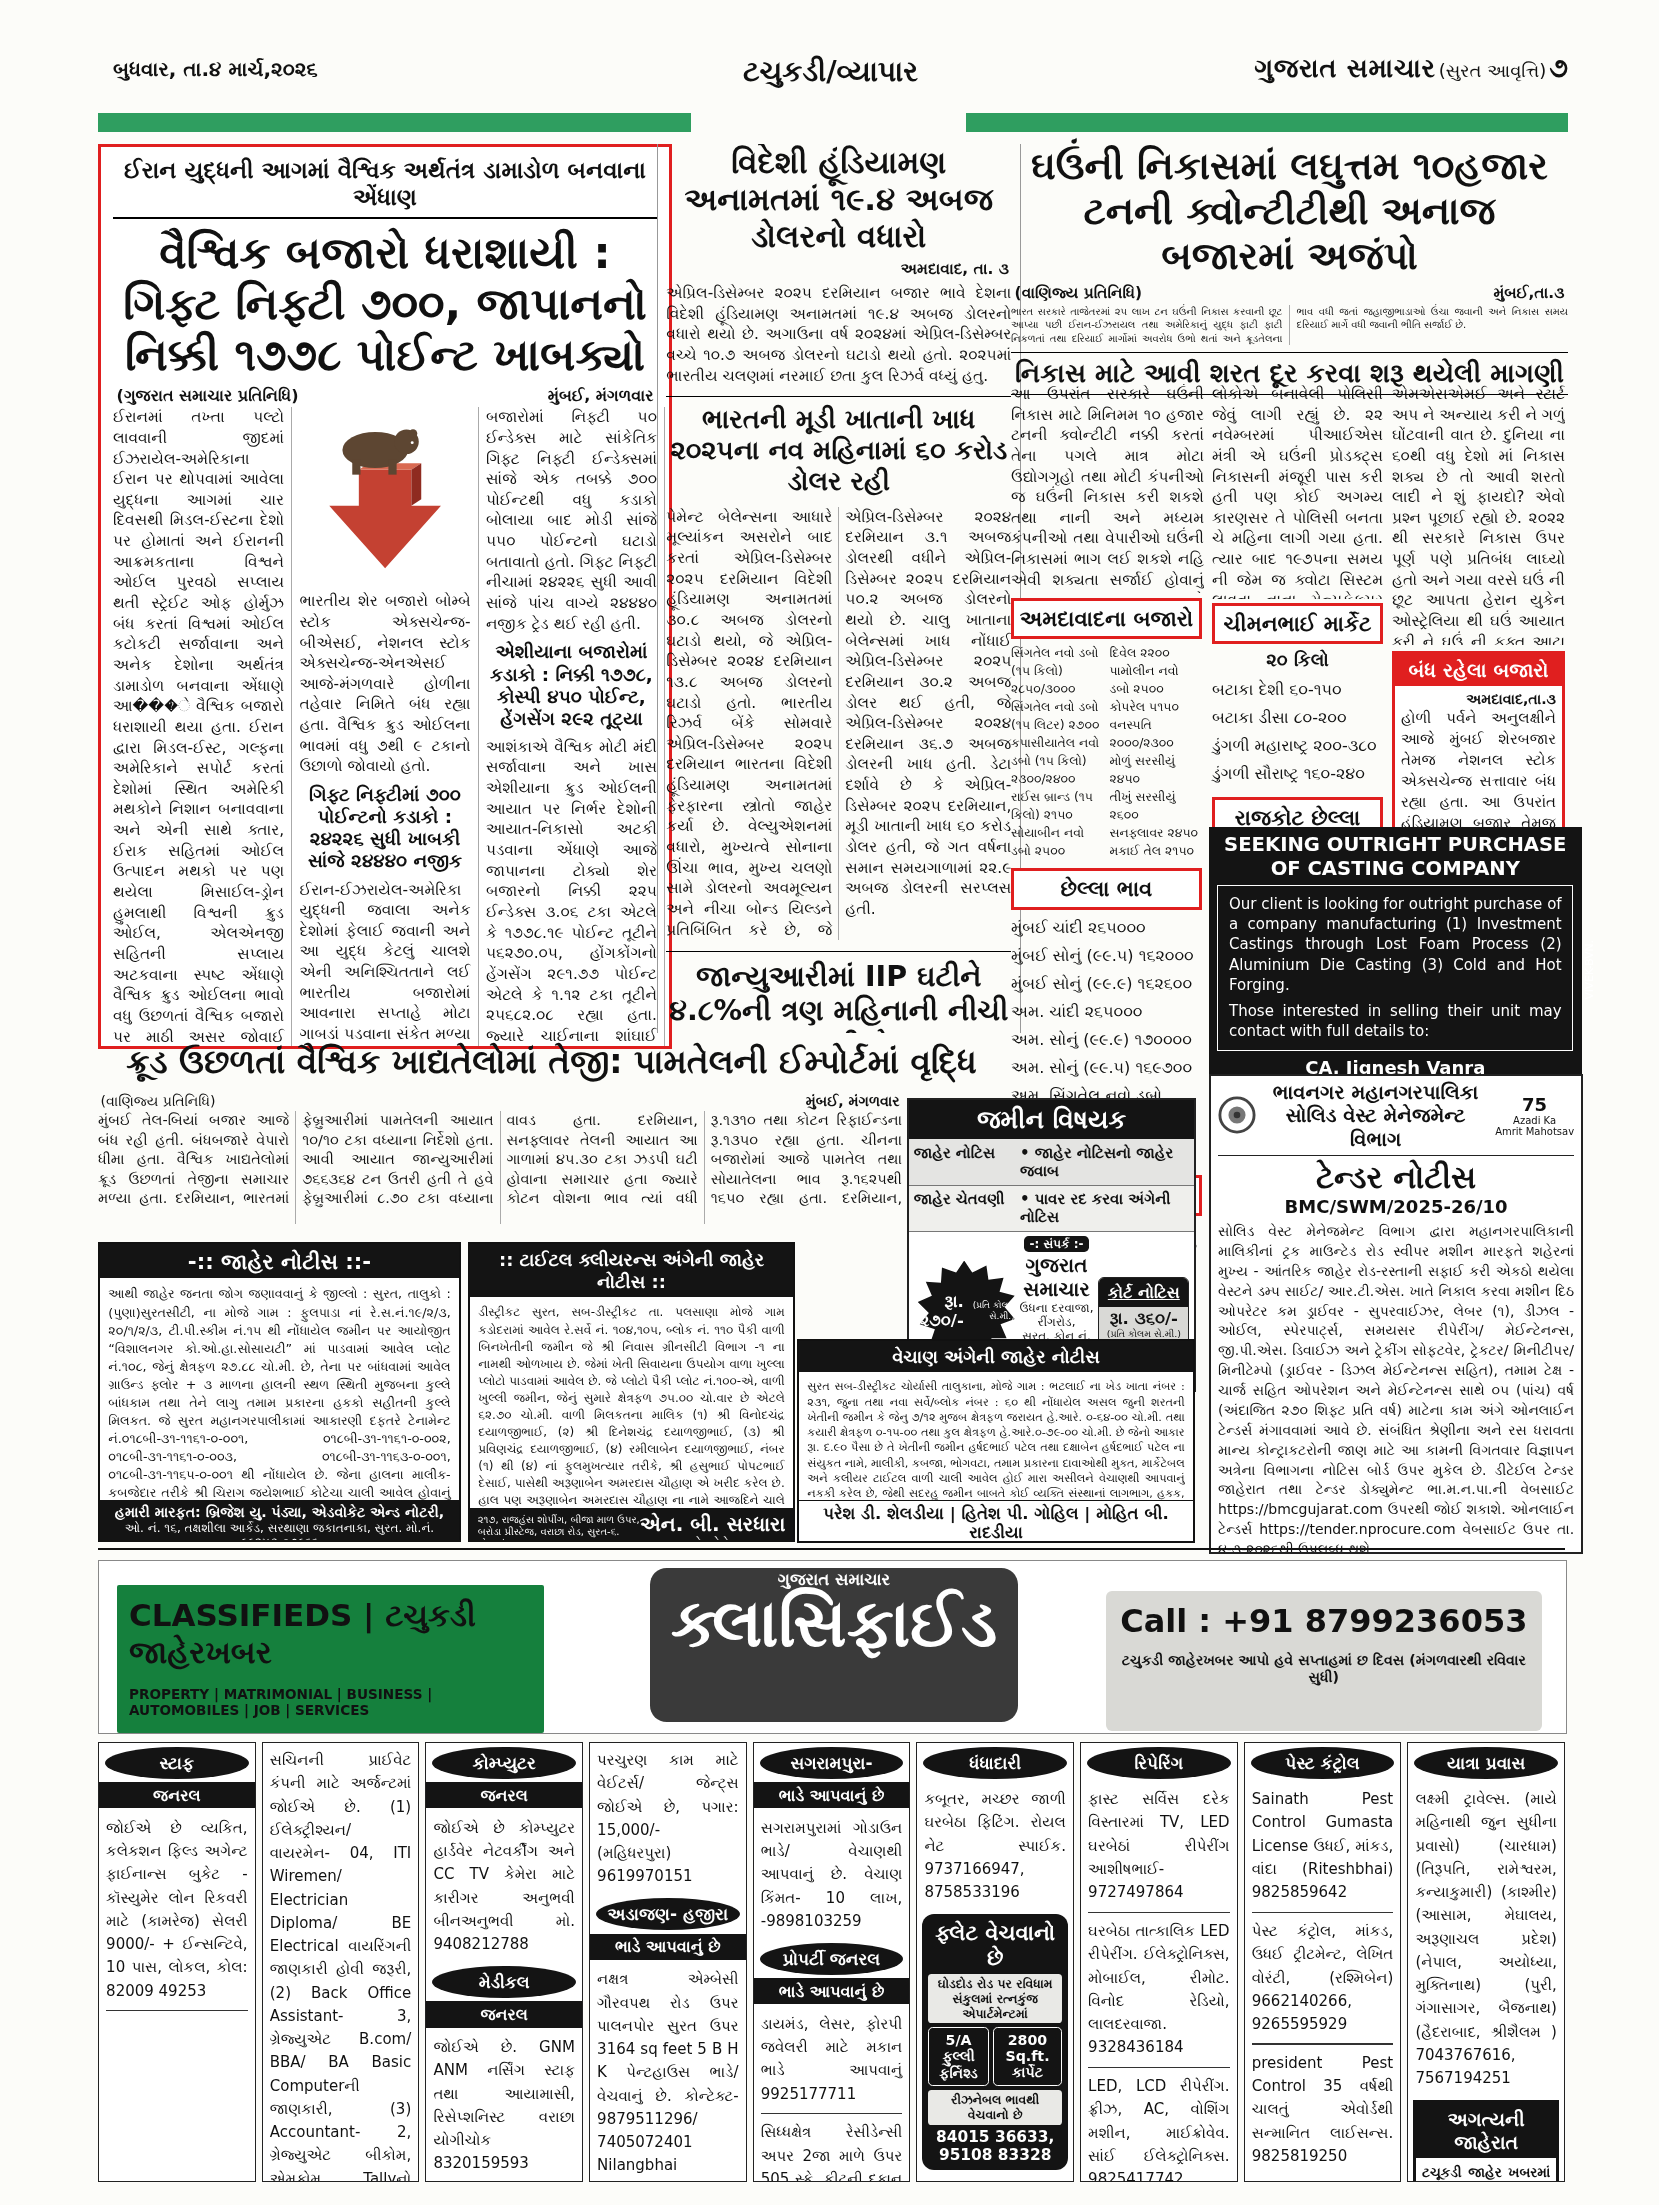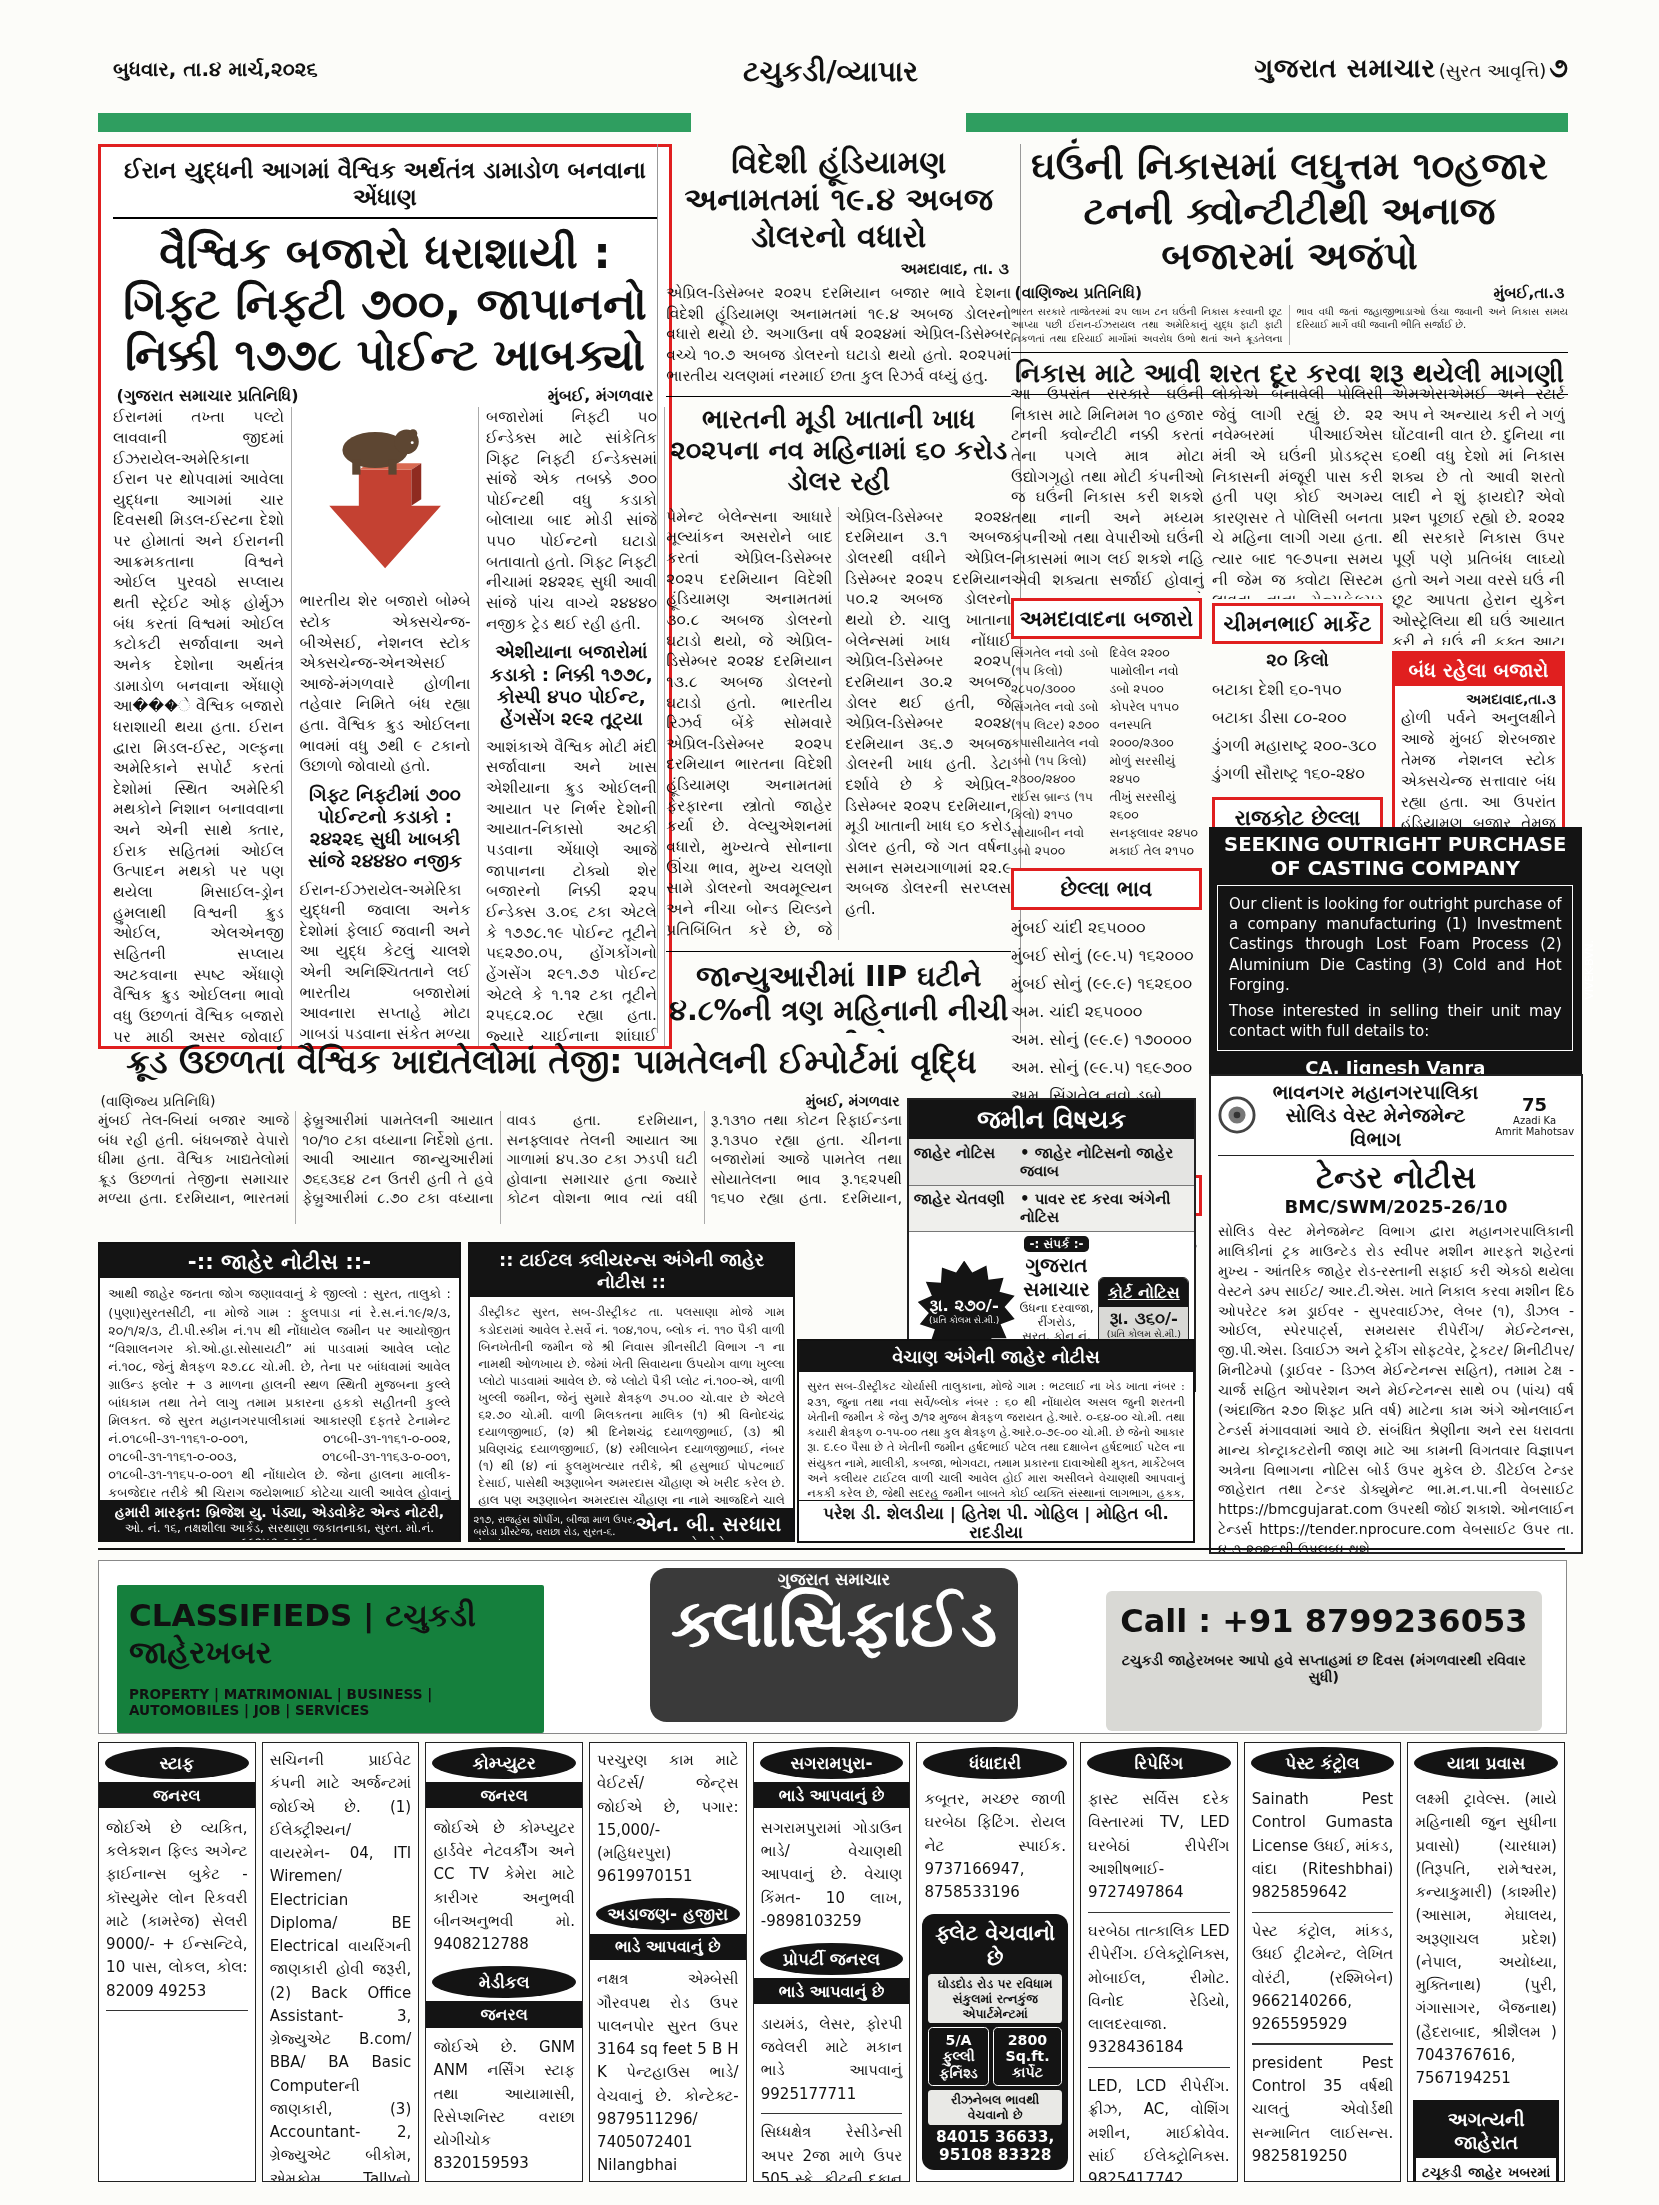--- a/index.html
+++ b/index.html
@@ -35,22 +35,22 @@
   
   .oval{background:#141414;color:#fff;border-radius:50%;text-align:center;
         font-weight:bold;font-size:17px;padding:6px 3.6px;margin:3.6px 6px}
   .cbar{background:#141414;color:#fff;text-align:center;font-weight:bold;font-size:16px;
         padding:3.6px 2.4px;margin:2.4px 0}
   .cad{font-size:15px;line-height:1.55;text-align:justify;padding:6px 7.1px}
   .cdiv{height:1.2px;background:#333;margin:1.2px 7.1px}
   .ccol{border:1.2px solid #222;background:#fff;overflow:hidden}
   .chip{background:#141414;color:#fff;font-weight:bold;text-align:center;border-radius:4.7px;
         padding:3.6px;font-size:14.2px}
-  .star{position:relative;width:101px;height:101px;display:flex;flex-direction:column;
-        align-items:center;justify-content:center;color:#fff;text-align:center;
+  .star{position:relative;width:101px;height:101px;display:flex;
+        align-items:center;justify-content:center;color:#fff;text-align:right;
         background:#141414;clip-path:polygon(50% 0%,58% 12%,72% 5%,74% 19%,89% 17%,85% 31%,100% 35%,90% 46%,100% 58%,86% 63%,92% 77%,77% 77%,76% 92%,62% 86%,55% 100%,46% 88%,32% 96%,31% 81%,16% 83%,21% 68%,6% 63%,15% 52%,4% 41%,18% 35%,12% 21%,27% 22%,28% 7%,42% 12%)}
 </style>
 </head>
 <body>
 
 <div class="abs b" style="left:113px;top:57px;font-size:20px">બુધવાર, તા.૪ માર્ચ,૨૦૨૬</div>
 <div class="abs b ctr" style="left:700px;top:55px;width:261px;font-size:28.5px">ટચુકડી/વ્યાપાર</div>
 <div class="abs" style="right:92px;top:52px;text-align:right">
   <span class="masthead" style="font-size:26px">ગુજરાત સમાચાર</span>
   <span style="font-size:18px">(સુરત આવૃત્તિ)</span>
@@ -290,21 +290,21 @@
   <div class="legal" style="height:207px;overflow:hidden">આથી જાહેર જનતા જોગ જણાવવાનું કે જીલ્લો : સુરત, તાલુકો : (પુણા)સુરતસીટી, ના મોજે ગામ : ફુલપાડા નાં રે.સ.નં.૧૯/૨/૩, ૨૦/૧/૨/૩, ટી.પી.સ્કીમ નં.૧૫ થી નોંધાયેલ જમીન પર આયોજીત “વિશાલનગર કો.ઓ.હા.સોસાયટી” માં પાડવામાં આવેલ પ્લોટ નં.૧૦૮, જેનું ક્ષેત્રફળ ૨૭.૮૮ ચો.મી. છે, તેના પર બાંધવામાં આવેલ ગ્રાઉન્ડ ફ્લોર + ૩ માળના હાલની સ્થળ સ્થિતી મુજબના કુલ્લે બાંધકામ તથા તેને લાગુ તમામ પ્રકારના હકકો સહીતની કુલ્લે મિલકત. જે સુરત મહાનગરપાલીકામાં આકારણી દફતરે ટેનામેન્ટ નં.૦૧૮બી-૩૧-૧૧૬૧-૦-૦૦૧, ૦૧૮બી-૩૧-૧૧૬૧-૦-૦૦૨, ૦૧૮બી-૩૧-૧૧૬૧-૦-૦૦૩, ૦૧૮બી-૩૧-૧૧૬૩-૦-૦૦૧, ૦૧૮બી-૩૧-૧૧૬૫-૦-૦૦૧ થી નોંધાયેલ છે. જેના હાલના માલીક-કબજેદાર તરીકે શ્રી ચિરાગ જયેશભાઈ કોટેચા ચાલી આવેલ હોવાનું જણાવી મજકુર મિલકતની જુની+નવી અસલ તમામ આજદિન સુધીની કબજા રસીદ-કબજા સહીતના વેચાણ કરારો વાળી અસલ ફાઈલ ક્યાંક ગુમ-ગેરવલ્લે થયાનું જણાવીને તે મિલકત તેઓની હોવાનો પાકો વિશ્વાસ આપી હમારા અસીલને વેચાણ આપવાનું નકકી કરી અવેજ સ્વીકારેલ છે, સબળ તેમાં જે કોઈનું કોઈપણ પ્રકારનું લેણું-કરજ કે હકક હિત હિસ્સો હોય, યા તો તે અસલ જુની+નવી બધી કબજા રસીદ-કબજા સહીતના વેચાણ કરારવાળી અસલ ફાઈલ કોઈને મળેલ હોય યા કોઈની પાસે ગીરો હોય તો આ નોટીસ પ્રસિધ્ધ થયેથી દિન-૦૭ માં પાકા પુરાવા સાથે રૂબરૂ નીચે જણાવેલા સરનામે જાણ કરવી. મુદત વિત્યે કોઈપણ વાંધા ન આવ્યેથી, તેમાં કોઈના કોઈ પણ જાતના લેણા-કરજ કે હકક-હિસ્સો નથી, તેવું માની હમારા અસીલ તેનો બાકી અવેજ ચૂકવી પાકા લખાણ-કરાર કરાવી લેશે, અને ત્યારબાદ કોઈના દાવા-દુવી કે તર-તકરાર માન્ય રહેશે નહી, કે તે હમારા અસીલને કોઈપણ પ્રકારે બંધનકર્તા રહેશે નહી. જે જાહેર નોટીસની જાહેર જનતાએ તેમજ લાગતા વળગતા તમામએ ખાસ નોંધ લેવી.</div>
   <div class="nfoot">
     <div class="b" style="font-size:14.2px">હમારી મારફત: બ્રિજેશ યુ. પંડ્યા, એડવોકેટ એન્ડ નોટરી,</div>
     <div style="font-size:12px">ઓ. નં. ૧૬, તક્ષશીલા આર્કેડ, સરથાણા જકાતનાકા, સુરત. મો.નં. ૯૯૨૫૩-૦૭૯૬૬</div>
   </div>
 </div>
 
 <div class="abs nbox" style="left:468px;top:1242px;width:323px;height:296px;overflow:hidden">
   <div class="nhead" style="font-size:18px">:: ટાઈટલ ક્લીયરન્સ અંગેની જાહેર નોટીસ ::</div>
   <div class="legal" style="height:196px;overflow:hidden;font-size:12px">ડીસ્ટ્રીકટ સુરત, સબ-ડીસ્ટ્રીકટ તા. પલસાણા મોજે ગામ કડોદરામાં આવેલ રે.સર્વે નં. ૧૦૪,૧૦૫, બ્લોક નં. ૧૧૦ પૈકી વાળી બિનખેતીની જમીન જે શ્રી નિવાસ ગ્રીનસીટી વિભાગ -૧ ના નામથી ઓળખાય છે. જેમાં ખેતી સિવાયના ઉપયોગ વાળા ખુલ્લા પ્લોટો પાડવામાં આવેલ છે. જે પ્લોટો પૈકી પ્લોટ નં.૧૦૦-એ, વાળી ખુલ્લી જમીન, જેનું સુમારે ક્ષેત્રફળ ૭૫.૦૦ ચો.વાર છે એટલે ૬૨.૭૦ ચો.મી. વાળી મિલકતના માલિક (૧) શ્રી વિનોદચંદ્ર દયાળજીભાઈ, (૨) શ્રી દિનેશચંદ્ર દયાળજીભાઈ, (૩) શ્રી પ્રવિણચંદ્ર દયાળજીભાઈ, (૪) રમીલાબેન દયાળજીભાઈ, નંબર (૧) થી (૪) નાં ફુલમુખત્યાર તરીકે, શ્રી હસુભાઈ પોપટભાઈ દેસાઈ, પાસેથી અરૂણાબેન અમરદાસ ચૌહાણ એ ખરીદ કરેલ છે. હાલ પણ અરૂણાબેન અમરદાસ ચૌહાણ ના નામે આજદિને ચાલે છે. સદરહું પ્લોટ વાળી જમીનના (૧) વેચાણ દસ્તાવેજ નં. ૮૨૦, તા. ૧૩-૦૩-૨૦૦૮ નો અસલ દસ્તાવેજ (૨) વેચાણ દસ્તાવેજ નં. ૮૨૦, તા. ૧૩-૦૩-૨૦૦૮ ની રજી. ફી ની અસલ પહોંચ યાને ઓરીજીનલ પેપર્સ ગેરવલ્લે યાને ગુમ થયેલ છે. ખોવાયેલ સદરહું જમીનના અરૂણાબેન અમરદાસ ચૌહાણ, એકલા, સ્વતંત્ર અને સંપુર્ણ માલીક, પ્રત્યક્ષ હોવાનું જણાવી તેમજ સદરહું પ્લોટ વાળી ખુલ્લી જમીન ચોખ્ખા અને માર્કેટેબલ ટાઈટલ વાળી હોવાથી અરૂણાબેન અમરદાસ ચૌહાણ એ અમારા કને ટાઈટલ કલીયરન્સ સર્ટીફીકેટ ની માંગણી કરેલ છે. આથી, સદરહું જમીનમાં કોઈપણ વ્યકિત, વંશ-વાલી-વારસો, ઈસમ, બેંક કે સંસ્થાનો કોઈપણ પ્રકારનો હકક, હિત, હિસ્સો કે લાગ-ભાગ, દર-દાવો, બોજો, લેણું હોય તો, તેઓએ આજથી દિન-૭ (સાત) માં તે બાબતની પુરાવા સહિત અમોને નીચેના સરનામે લેખીત જાણ કરવી અને તેમ કરવામાં કસુર યા ચુક થશે તો સદરહું જમીનનું ટાઈટલ કલીયરન્સ સર્ટીફીકેટ તેઓને આપીશું. ત્યારબાદ કોઈની કોઈપણ પ્રકારની તર-તકરાર ધ્યાનમાં લેવાશે નહી. જેની આથી જાહેર જનતાએ તેમજ લાગતાં વળગતાંએ નોંધ લેવી.</div>
-  <div class="nfoot" style="display:flex;justify-content:flex-start;align-items:center;text-align:left">
+  <div class="nfoot" style="display:flex;justify-content:center;align-items:center;text-align:left">
     <span style="font-size:10px">
       <div>૨૧૭, રાજહંસ શોપીંગ, બીજા માળ ઉપર,</div>
       <div>બરોડા પ્રીસ્ટેજ, વરાછા રોડ, સુરત-૬.</div>
       <div>ફોન નં. -૩૬૩૭૭</div>
     </span>
     <span class="ctr">
       <div class="b" style="font-size:20px">એન. બી. સરધારા</div>
       <div style="font-size:13px">એડવોકેટ</div>
     </span>
   </div>

